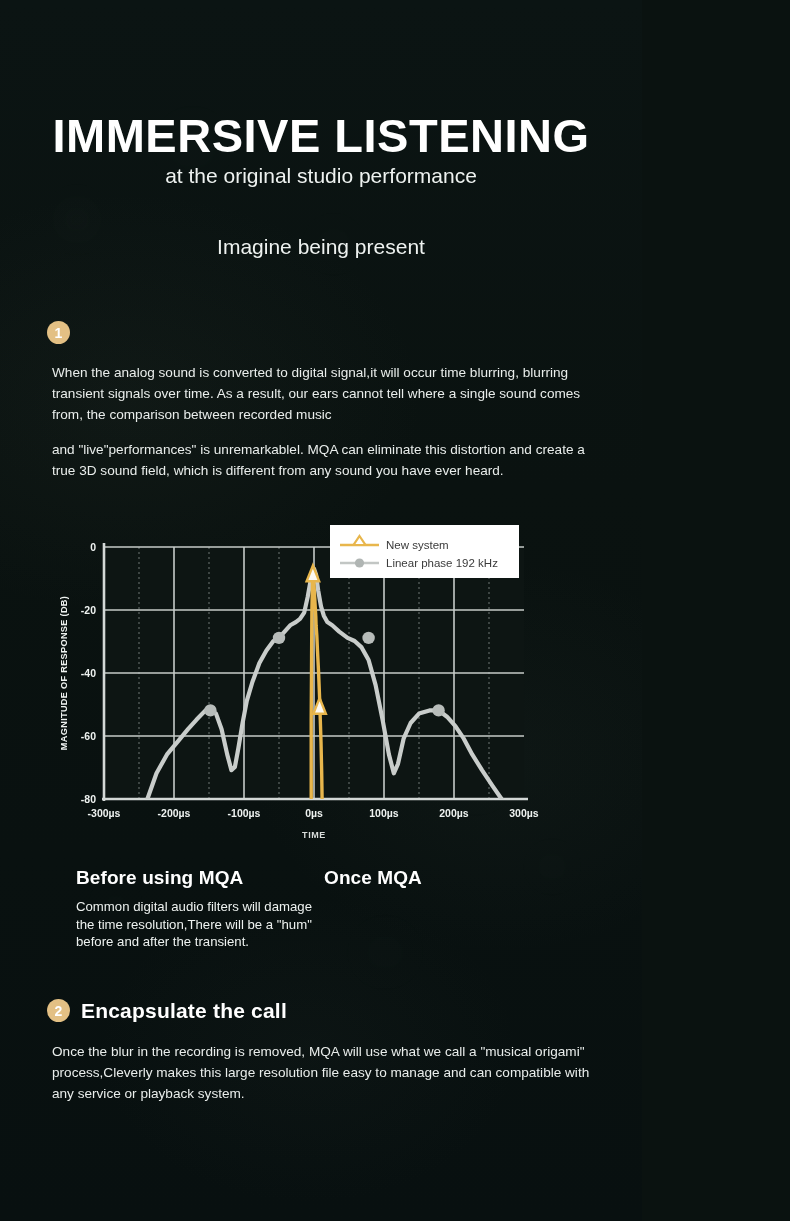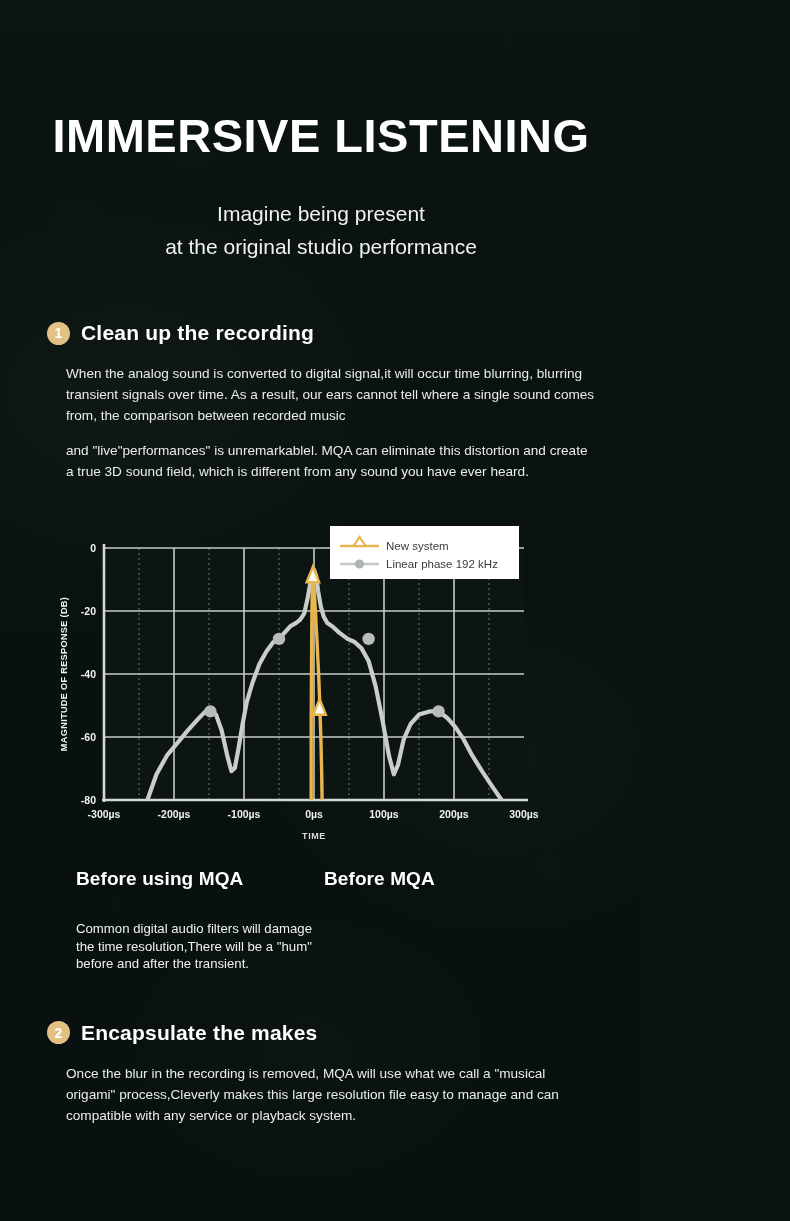--- a/index.html
+++ b/index.html
@@ -98,21 +98,21 @@
     color: #ffffff;
     font-size: 21px;
     font-weight: 700;
     letter-spacing: 0.2px;
   }
 
   .body-para {
     color: #e9edeb;
     font-size: 13.6px;
     line-height: 21px;
-    padding-left: 66px;
+    padding-left: 52px;
     padding-right: 46px;
   }
 
   #step1-head { margin-top: 58px; }
   #step1-p1 { margin-top: 18px; }
   #step1-p2 { margin-top: 14px; }
 
   #step2-head { margin-top: 48px; }
   #step2-p1 { margin-top: 18px; }
 
@@ -135,42 +135,41 @@
     padding-right: 40px;
   }
   .compare-col { width: 248px; }
   .compare-title {
     color: #ffffff;
     font-size: 19px;
     font-weight: 700;
     letter-spacing: 0.1px;
   }
   .compare-text {
-    margin-top: 30px;
+    margin-top: 9px;
     color: #eef2f0;
     font-size: 13.2px;
     line-height: 17.5px;
     font-weight: 500;
   }
 </style>
 </head>
 <body>
 
 <div id="page">
   <div id="bg-texture"></div>
 
   <section id="hero">
     <h1 id="page-title">IMMERSIVE LISTENING</h1>
+    <div id="subtitle-2" class="subtitle-line">at the original studio performance</div>
     <div id="subtitle-1" class="subtitle-line">Imagine being present</div>
-    <div id="subtitle-2" class="subtitle-line">at the original studio performance</div>
   </section>
 
   <div id="step1-head" class="step-head">
     <span class="step-num">1</span>
-    <span class="step-title">Clean up the recording</span>
   </div>
   <p id="step1-p1" class="body-para">When the analog sound is converted to digital signal,it will occur time blurring, blurring transient signals over time. As a result, our ears cannot tell where a single sound comes from, the comparison between recorded music</p>
   <p id="step1-p2" class="body-para">and "live"performances" is unremarkablel. MQA can eliminate this distortion and create a true 3D sound field, which is different from any sound you have ever heard.</p>
 
   <div id="chart-block">
     <svg id="chart-svg" width="500" height="350" viewBox="0 0 500 350">
       <defs>
         <clipPath id="plotClip">
           <rect x="57" y="38" width="420" height="252"></rect>
         </clipPath>
@@ -275,22 +274,22 @@
       </g>
     </svg>
   </div>
 
   <div id="compare-row">
     <div class="compare-col">
       <div class="compare-title">Before using MQA</div>
       <div class="compare-text">Common digital audio filters will damage the time resolution,There will be a "hum" before and after the transient.</div>
     </div>
     <div class="compare-col">
-      <div class="compare-title">Before MQA</div>
+      <div class="compare-title">Once MQA</div>
     </div>
   </div>
 
   <div id="step2-head" class="step-head">
     <span class="step-num">2</span>
-    <span class="step-title">Encapsulate the makes</span>
+    <span class="step-title">Encapsulate the call</span>
   </div>
   <p id="step2-p1" class="body-para">Once the blur in the recording is removed, MQA will use what we call a "musical origami" process,Cleverly makes this large resolution file easy to manage and can compatible with any service or playback system.</p>
 </div>
 
 </body></html>

